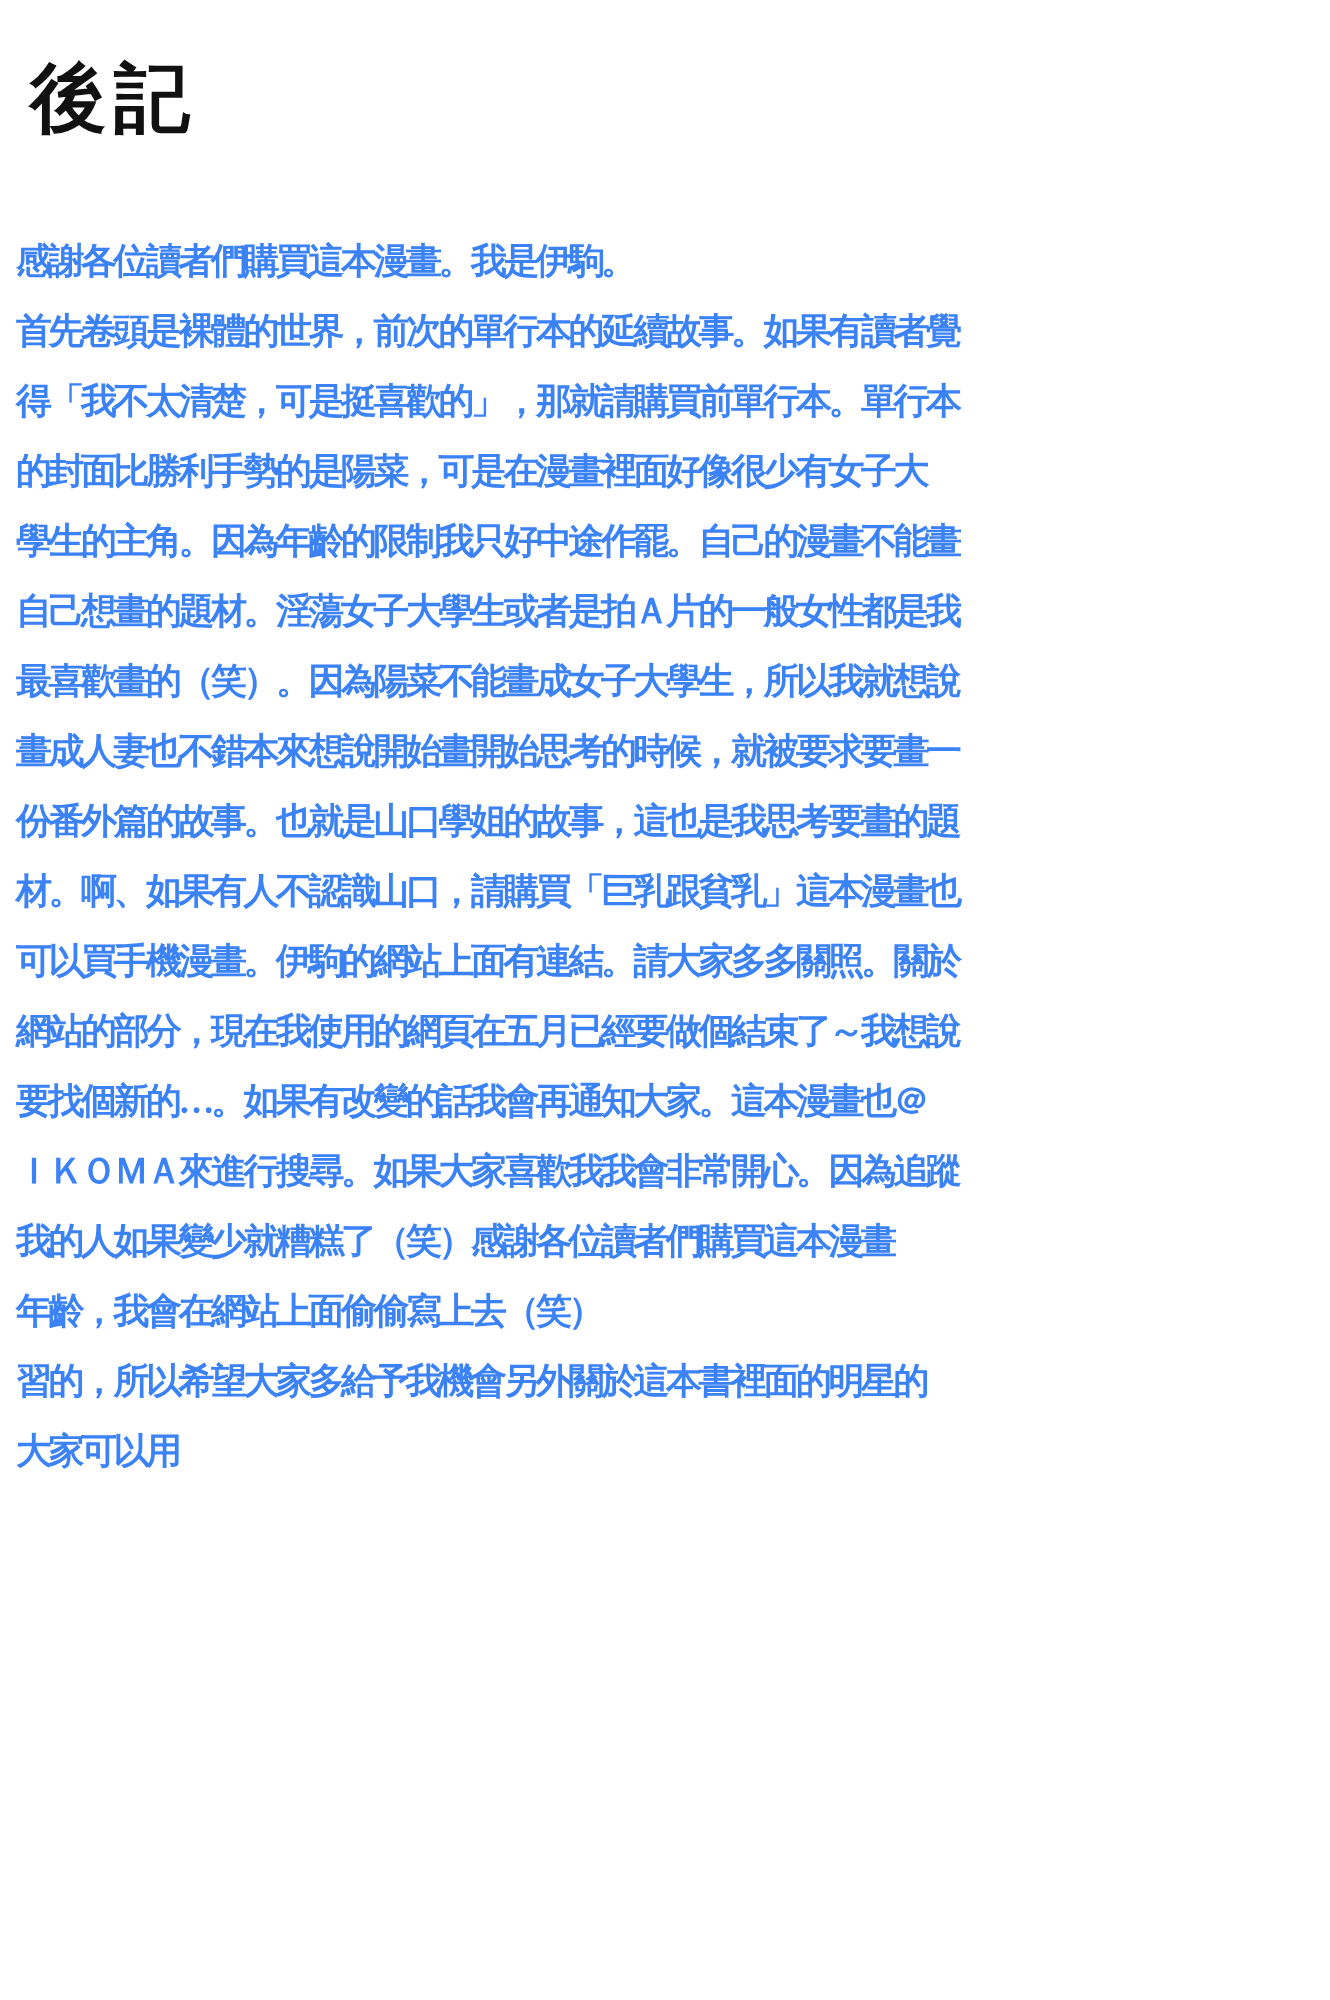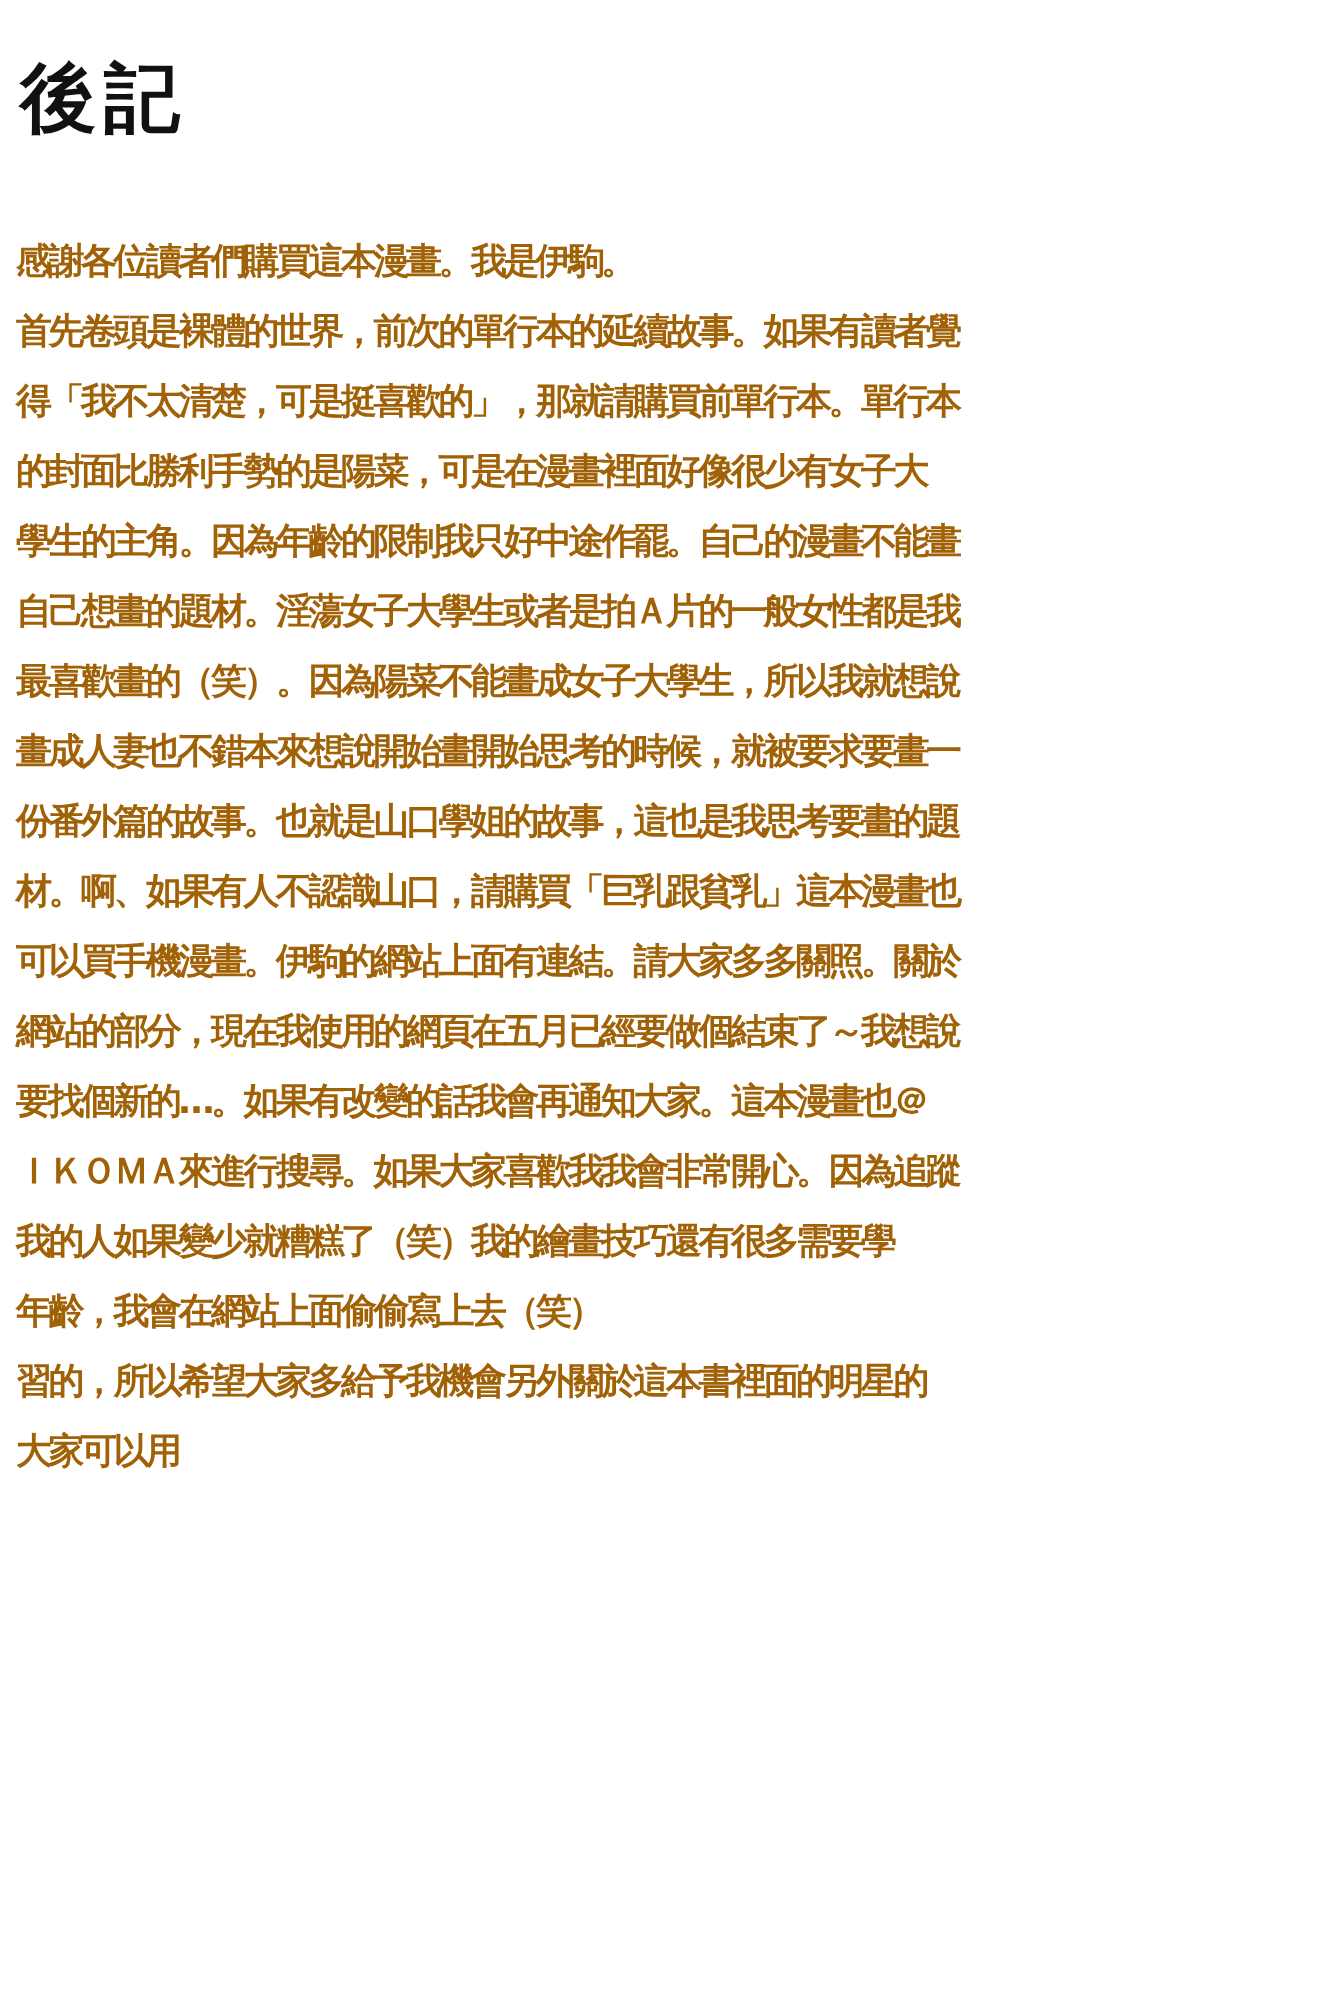--- a/index.html
+++ b/index.html
@@ -11,21 +11,21 @@
     position: relative;
     width: 1330px;
     height: 2000px;
     background: #ffffff;
     overflow: hidden;
     font-family: "DejaVu Sans", sans-serif;
     color: #111111;
   }
   .page-title {
     position: absolute;
-    left: 20px;
+    left: 30px;
     top: 56px;
     margin: 0;
     font-size: 76px;
     line-height: 1.1;
     font-weight: bold;
     letter-spacing: 8px;
     color: #111111;
     white-space: pre;
   }
   .afterword {
@@ -34,21 +34,22 @@
     top: 226px;
     width: 1290px;
   }
   .afterword .line {
     height: 70px;
     line-height: 70px;
     font-size: 36px;
     font-weight: bold;
     letter-spacing: -3.5px;
     white-space: pre;
-    color: #a16207;
+    color: #3b82f6;
+    font-family: Liberation Serif, serif;
   }
 </style>
 </head>
 <body>
 
 <div class="page">
   <h1 class="page-title">後記</h1>
 
   <div class="afterword">
     <div class="line">感謝各位讀者們購買這本漫畫。我是伊駒。</div>
@@ -58,18 +59,18 @@
     <div class="line">學生的主角。因為年齡的限制我只好中途作罷。自己的漫畫不能畫</div>
     <div class="line">自己想畫的題材。淫蕩女子大學生或者是拍Ａ片的一般女性都是我</div>
     <div class="line">最喜歡畫的（笑）。因為陽菜不能畫成女子大學生，所以我就想說</div>
     <div class="line">畫成人妻也不錯本來想說開始畫開始思考的時候，就被要求要畫一</div>
     <div class="line">份番外篇的故事。也就是山口學姐的故事，這也是我思考要畫的題</div>
     <div class="line">材。啊、如果有人不認識山口，請購買「巨乳跟貧乳」這本漫畫也</div>
     <div class="line">可以買手機漫畫。伊駒的網站上面有連結。請大家多多關照。關於</div>
     <div class="line">網站的部分，現在我使用的網頁在五月已經要做個結束了～我想說</div>
     <div class="line">要找個新的…。如果有改變的話我會再通知大家。這本漫畫也＠</div>
     <div class="line">ＩＫＯＭＡ來進行搜尋。如果大家喜歡我我會非常開心。因為追蹤</div>
-    <div class="line">我的人如果變少就糟糕了（笑）我的繪畫技巧還有很多需要學</div>
+    <div class="line">我的人如果變少就糟糕了（笑）感謝各位讀者們購買這本漫畫</div>
     <div class="line">年齡，我會在網站上面偷偷寫上去（笑）</div>
     <div class="line">習的，所以希望大家多給予我機會另外關於這本書裡面的明星的</div>
     <div class="line">大家可以用</div>
   </div>
 </div>
 
 </body></html>

